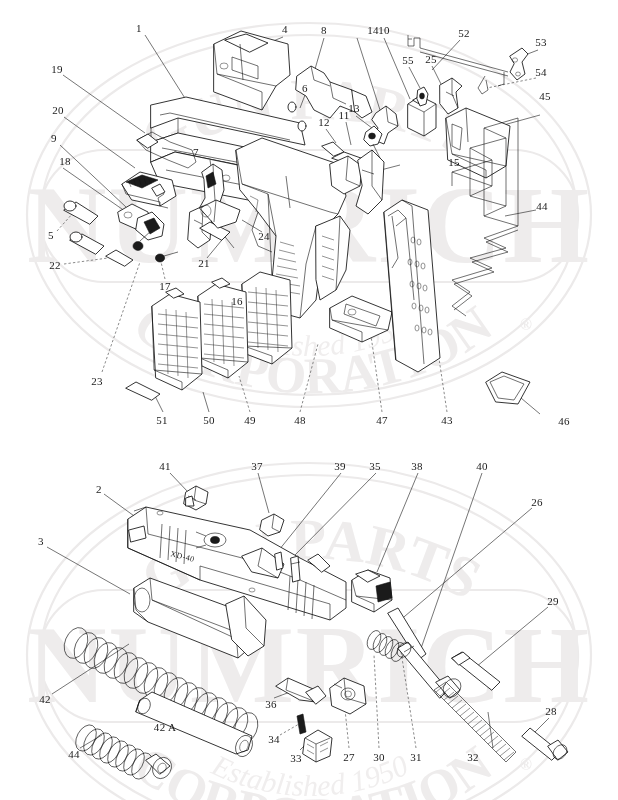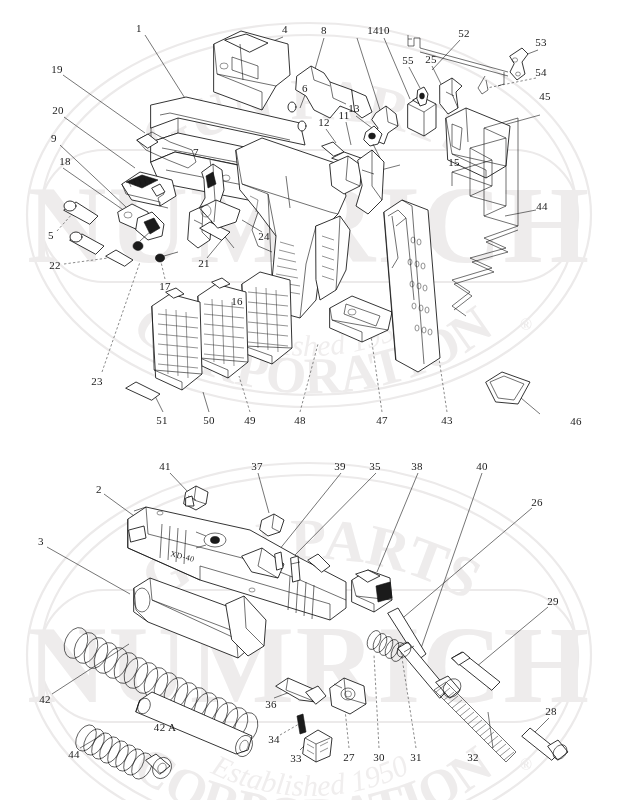--- a/index.html
+++ b/index.html
@@ -630,21 +630,21 @@
       <div class="lnum" style="left: 204px; top: 263px;">21</div>
       <div class="lnum" style="left: 55px; top: 265px;">22</div>
       <div class="lnum" style="left: 165px; top: 286px;">17</div>
       <div class="lnum" style="left: 97px; top: 381px;">23</div>
       <div class="lnum" style="left: 162px; top: 420px;">51</div>
       <div class="lnum" style="left: 209px; top: 420px;">50</div>
       <div class="lnum" style="left: 250px; top: 420px;">49</div>
       <div class="lnum" style="left: 300px; top: 420px;">48</div>
       <div class="lnum" style="left: 382px; top: 420px;">47</div>
       <div class="lnum" style="left: 447px; top: 420px;">43</div>
-      <div class="lnum" style="left: 576px; top: 421px;">46</div>
+      <div class="lnum" style="left: 564px; top: 421px;">46</div>
       <div class="lnum" style="left: 165px; top: 466px;">41</div>
       <div class="lnum" style="left: 257px; top: 466px;">37</div>
       <div class="lnum" style="left: 340px; top: 466px;">39</div>
       <div class="lnum" style="left: 375px; top: 466px;">35</div>
       <div class="lnum" style="left: 417px; top: 466px;">38</div>
       <div class="lnum" style="left: 482px; top: 466px;">40</div>
       <div class="lnum" style="left: 99px; top: 489px;">2</div>
       <div class="lnum" style="left: 537px; top: 502px;">26</div>
       <div class="lnum" style="left: 41px; top: 541px;">3</div>
       <div class="lnum" style="left: 553px; top: 601px;">29</div>

